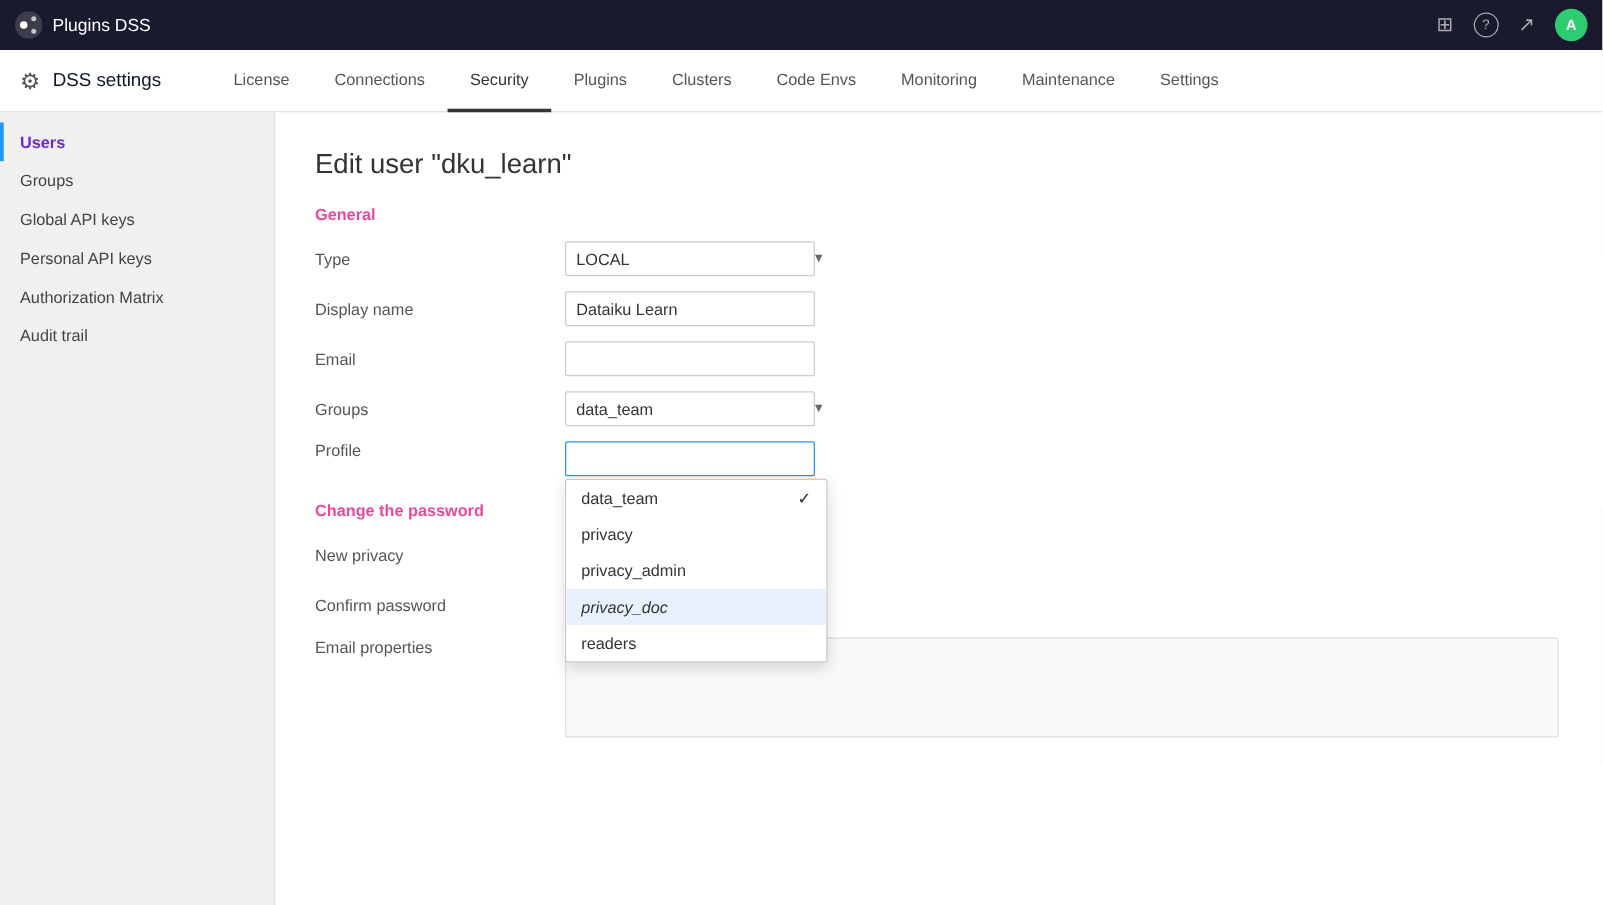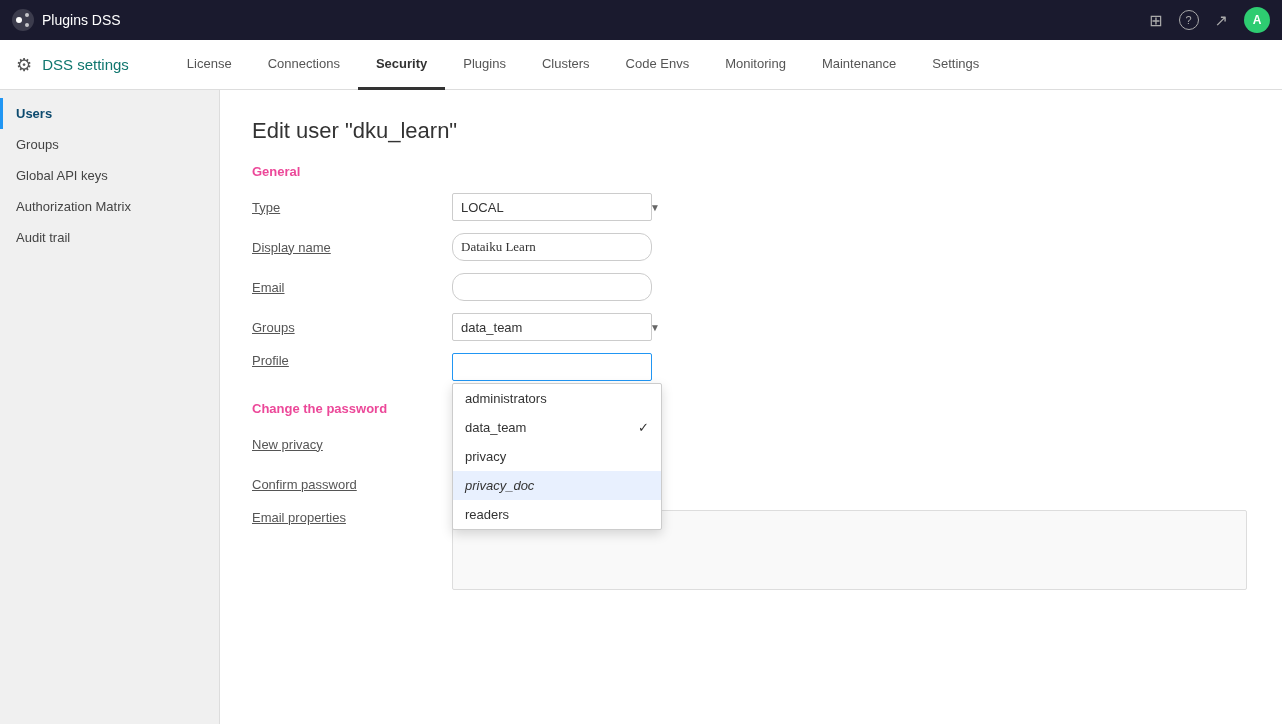--- a/index.html
+++ b/index.html
@@ -61,21 +61,21 @@
       border-bottom: 1px solid #ddd;
     }
     .settings-bar-gear {
       color: #555;
       font-size: 18px;
       margin-right: 10px;
     }
     .settings-bar-title {
       font-size: 15px;
       font-weight: 500;
-      color: #0f766e;
+      color: #0f172a;
       margin-right: 40px;
     }
     .settings-nav {
       display: flex;
       align-items: flex-end;
       height: 100%;
       gap: 0;
     }
     .settings-nav-item {
       padding: 0 18px;
@@ -84,21 +84,21 @@
       align-items: center;
       color: #555;
       cursor: pointer;
       font-size: 13px;
       border-bottom: 3px solid transparent;
       position: relative;
       top: 1px;
     }
     .settings-nav-item.active {
       color: #333;
-      font-weight: 700;
+      font-weight: 400;
       border-bottom: 3px solid #333;
     }
 
     
     .main-layout {
       display: flex;
       height: calc(724px - 40px - 50px);
     }
 
     
@@ -108,21 +108,21 @@
       border-right: 1px solid #ddd;
       padding-top: 8px;
     }
     .sidebar-item {
       padding: 8px 16px;
       cursor: pointer;
       color: #444;
       font-size: 13px;
     }
     .sidebar-item.active {
-      color: #0c4a6e;
+      color: #6d28d9;
       font-weight: 600;
       border-left: 3px solid #2196f3;
       padding-left: 13px;
     }
 
     
     .content {
       flex: 1;
       background: #fff;
       padding: 28px 32px;
@@ -146,32 +146,30 @@
     .form-row {
       display: flex;
       align-items: center;
       margin-bottom: 12px;
     }
     .form-label {
       width: 200px;
       color: #555;
       font-size: 13px;
       flex-shrink: 0;
-      text-decoration: underline;
     }
     .form-control {
       width: 200px;
       height: 28px;
       padding: 4px 8px;
       border: 1px solid #ccc;
-      border-radius: 12px;
-      font-size: 13px;
-      color: #333;
-      background: #fff;
-      font-family: Liberation Serif, serif;
+      border-radius: 2px;
+      font-size: 13px;
+      color: #333;
+      background: #fff;
     }
     .form-select-wrap {
       position: relative;
       width: 216px;
     }
     .form-select {
       width: 200px;
       height: 28px;
       padding: 4px 28px 4px 8px;
       border: 1px solid #ccc;
@@ -280,20 +278,21 @@
     <div class="settings-nav-item">Settings</div>
   </nav>
 </div>
 
 <div class="main-layout">
 
   <div class="sidebar">
     <div class="sidebar-item active">Users</div>
     <div class="sidebar-item">Groups</div>
     <div class="sidebar-item">Global API keys</div>
+    <div class="sidebar-item">Personal API keys</div>
     <div class="sidebar-item">Authorization Matrix</div>
     <div class="sidebar-item">Audit trail</div>
   </div>
 
   <div class="content">
     <h1 class="page-title">Edit user "dku_learn"</h1>
 
     <div class="section-title">General</div>
 
     <div class="form-row">
@@ -329,28 +328,28 @@
         <span class="form-select-arrow">▼</span>
       </div>
     </div>
 
     <div class="form-row" style="align-items: flex-start;">
       <span class="form-label">Profile</span>
       <div class="profile-field-wrap">
         <input class="profile-input" type="text" value="" style="">
         <div class="profile-dropdown">
           <div class="dropdown-item">
-            <span>administrators</span>
-          </div>
-          <div class="dropdown-item">
             <span>data_team</span>
             <span class="dropdown-check">✓</span>
           </div>
           <div class="dropdown-item">
             <span>privacy</span>
+          </div>
+          <div class="dropdown-item">
+            <span>privacy_admin</span>
           </div>
           <div class="dropdown-item highlighted">
             <span>privacy_doc</span>
           </div>
           <div class="dropdown-item">
             <span>readers</span>
           </div>
         </div>
       </div>
     </div>

